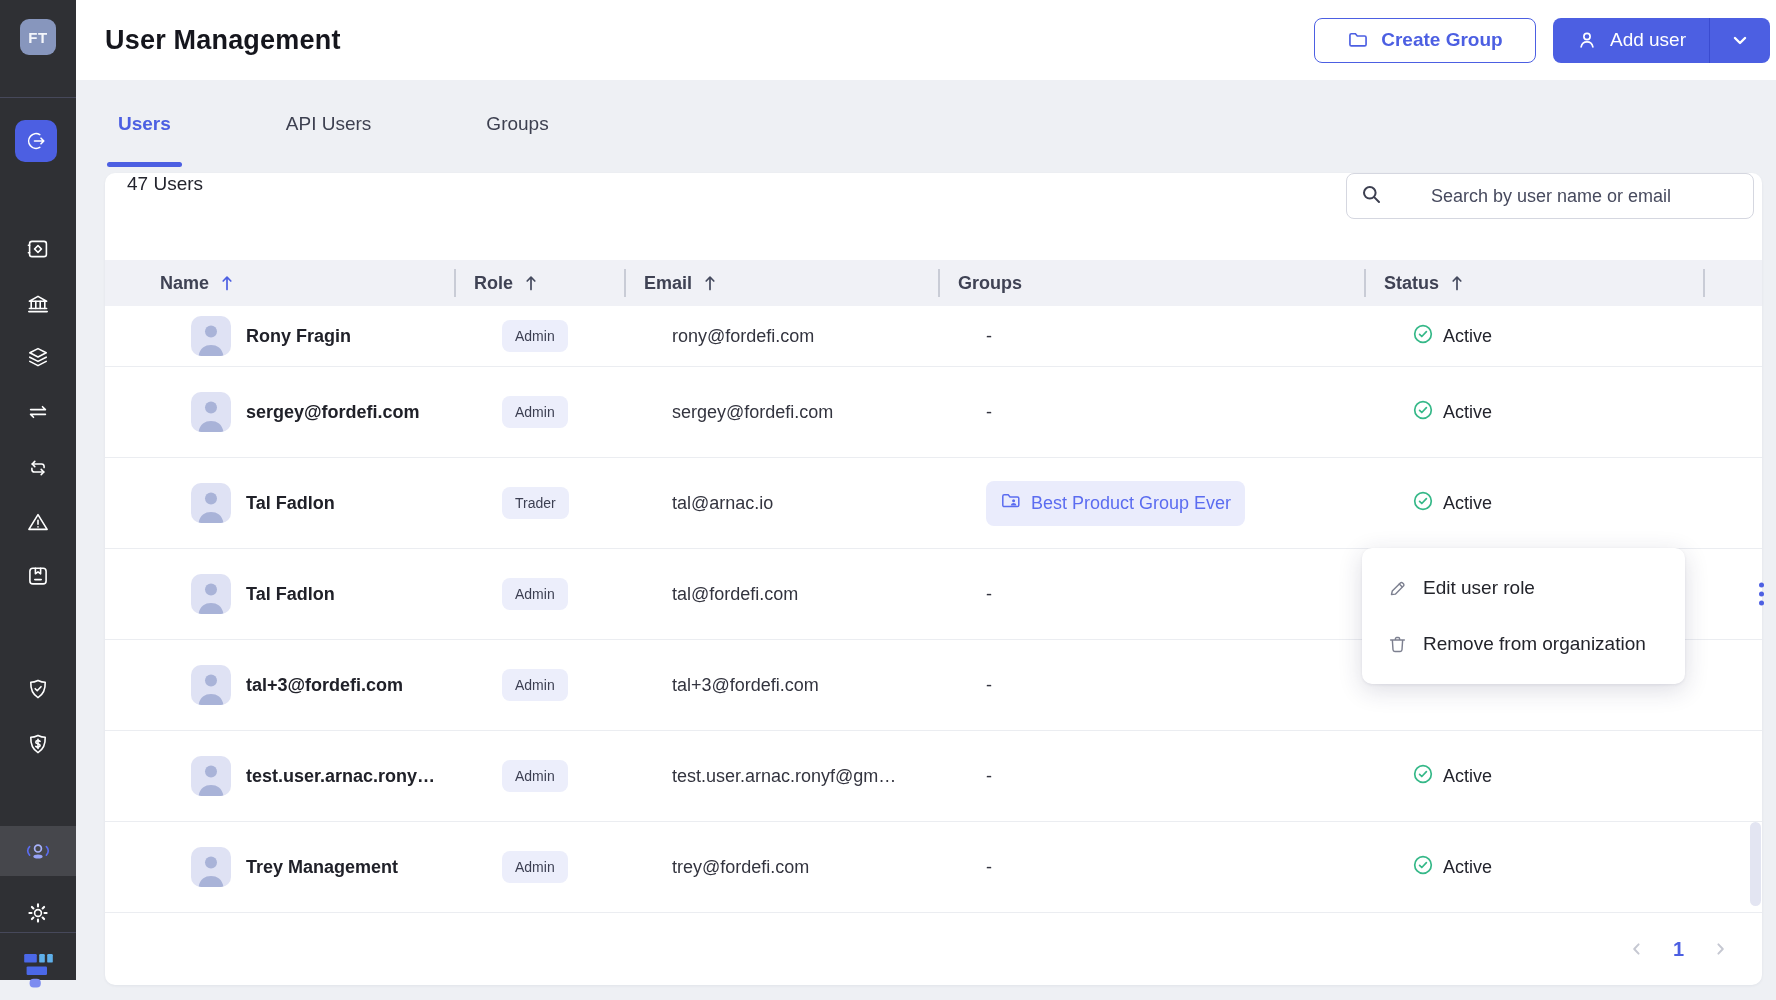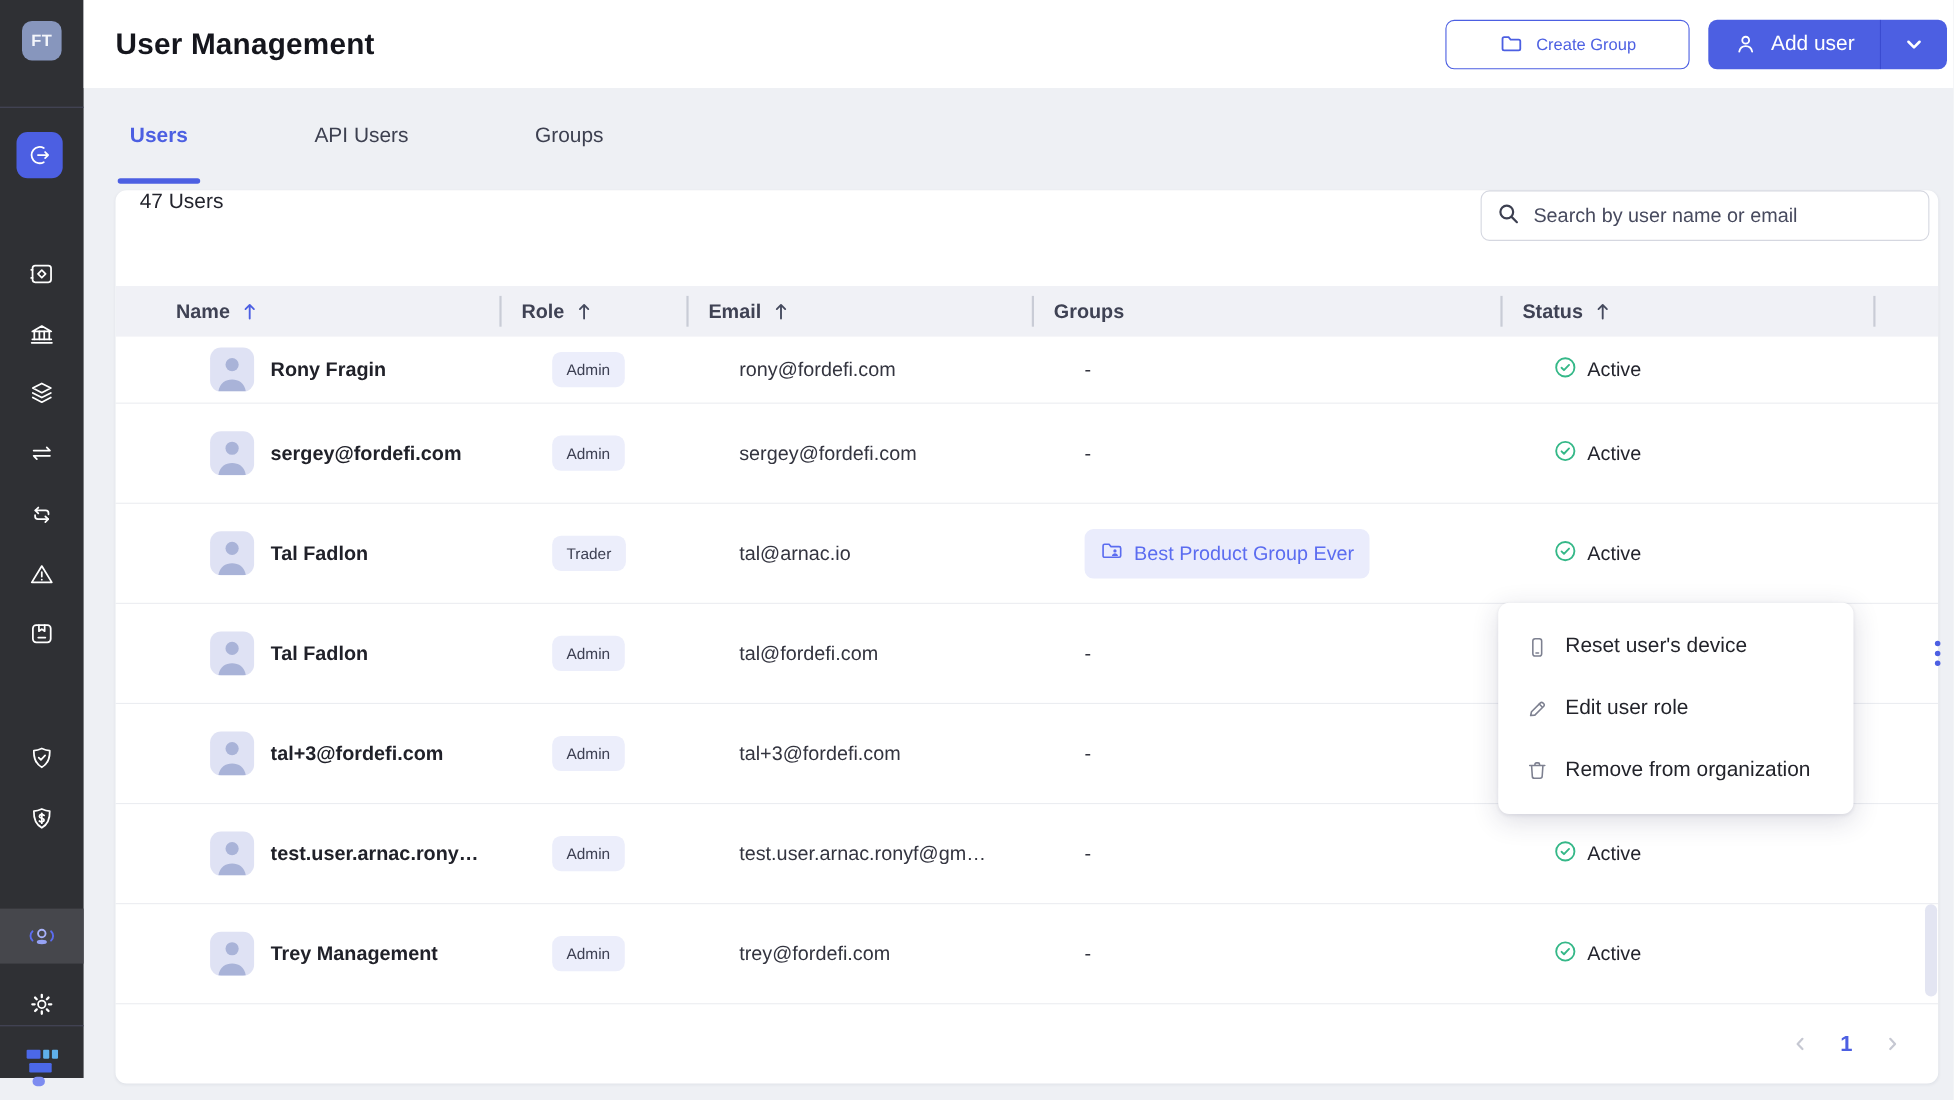--- a/index.html
+++ b/index.html
@@ -28,41 +28,41 @@
   .si-users svg{width:28px;height:26px;display:block}
   .sb-logo{position:absolute;left:23px;top:954px;width:30px;height:36px;cursor:pointer;}
 
   
   .main{position:absolute;left:76px;top:0;width:1700px;height:1000px;}
   .topbar{height:80px;background:#fff;display:flex;align-items:center;padding:0 6px 0 29px;box-sizing:border-box;}
   .title{font-size:27px;font-weight:700;color:#15161d;letter-spacing:.2px;}
   .actions{margin-left:auto;display:flex;align-items:center;gap:17px;}
   .btn-outline{height:45px;width:222px;box-sizing:border-box;border:1px solid var(--accent,#4c5fe2);border-radius:8px;
     background:#fff;color:var(--accent,#4c5fe2);display:flex;align-items:center;justify-content:center;gap:12px;
-    font-size:15px;font-weight:400;cursor:pointer;}
+    font-size:19px;font-weight:700;cursor:pointer;}
   .btn-primary{height:45px;border-radius:8px;background:var(--accent,#4c5fe2);color:#fff;display:flex;align-items:stretch;
     font-size:19px;font-weight:500;cursor:pointer;overflow:hidden;}
   .btn-primary .bp-main{display:flex;align-items:center;gap:12px;padding:0 23px;}
   .btn-primary .bp-split{width:1px;background:#3a4bd0;}
   .btn-primary .bp-chev{width:60px;display:flex;align-items:center;justify-content:center;}
   .btn-ico svg{display:block;width:22px;height:22px;}
 
   .tabs{height:87px;display:flex;align-items:center;gap:111px;padding-left:40px;}
   .tab{position:relative;height:100%;display:flex;align-items:center;padding:0 2px;font-size:19px;font-weight:500;color:#3d4050;cursor:pointer;}
   .tab.active{color:var(--accent,#4c5fe2);font-weight:700;}
   .tab.active::after{content:"";position:absolute;left:-9px;right:-9px;bottom:0;height:5px;border-radius:3px;background:var(--accent,#4c5fe2);}
 
   .card{position:relative;margin:6px 0 0 29px;width:1657px;height:812px;background:#fff;border-radius:10px;
     box-shadow:0 1px 3px rgba(25,30,60,.06);box-sizing:border-box;}
   .card-header{height:87px;display:flex;align-items:flex-start;justify-content:space-between;padding:0 8px 0 22px;}
   .users-count{font-size:19px;font-weight:500;color:#23242d;}
   .search{width:408px;height:46px;box-sizing:border-box;border:1px solid #d5d7e0;border-radius:8px;background:#fff;
     display:flex;align-items:center;gap:10px;padding:0 13px;color:#3c3f50;}
   .search svg{width:22px;height:22px;flex:none;}
-  .search input{flex:1;border:none;outline:none;background:transparent;font-size:18px;color:#2f3140;font-family:inherit;}
+  .search input{flex:1;border:none;outline:none;background:transparent;font-size:18px;color:#2f3140;font-family:inherit;margin-left:37px;}
   .search input::placeholder{color:#474a5e;opacity:1;}
 
   .grid{display:grid;grid-template-columns:349px 170px 314px 426px 339px 1fr;}
   .thead{height:46px;background:#f0f1f6;}
   .th{position:relative;display:flex;align-items:center;gap:10px;padding-left:20px;font-size:18px;font-weight:700;color:#3f4254;cursor:pointer;}
   .th:first-child{padding-left:55px;}
   .th.divided::before{content:"";position:absolute;left:0;top:9px;bottom:9px;width:1.5px;background:#c9ccd6;}
   .arrow{color:#454a5e;display:flex;}
   .arrow.active{color:var(--accent,#4c5fe2);}
   .arrow svg{width:16px;height:18px;}
@@ -479,29 +479,20 @@
         </span>
       </div>
 
       <div class="scroll-thumb"></div>
     </section>
   </div>
 
   <div class="context-menu" id="context-menu">
       <div class="menu-item">
         <span class="menu-ico">
-          <svg viewBox="0 0 22 22" fill="none" stroke="currentColor" stroke-width="1.5" stroke-linecap="round">
-            <rect x="6.8" y="2.8" width="8.4" height="16.4" rx="2.2"></rect>
-            <path d="M9.8 16.4h2.4"></path>
-          </svg>
-        </span>
-        <span>Reset user's device</span>
-      </div>
-      <div class="menu-item">
-        <span class="menu-ico">
           <svg viewBox="0 0 22 22" fill="none" stroke="currentColor" stroke-width="1.5" stroke-linecap="round" stroke-linejoin="round">
             <path d="M4.7 17.3l.8-3.6 8.5-8.5a1.6 1.6 0 0 1 2.3 0l.9.9a1.6 1.6 0 0 1 0 2.3l-8.5 8.5-4 .4z"></path>
             <path d="M12.9 6.3l2.8 2.8"></path>
           </svg>
         </span>
         <span>Edit user role</span>
       </div>
       <div class="menu-item">
         <span class="menu-ico">
           <svg viewBox="0 0 22 22" fill="none" stroke="currentColor" stroke-width="1.5" stroke-linecap="round" stroke-linejoin="round">

